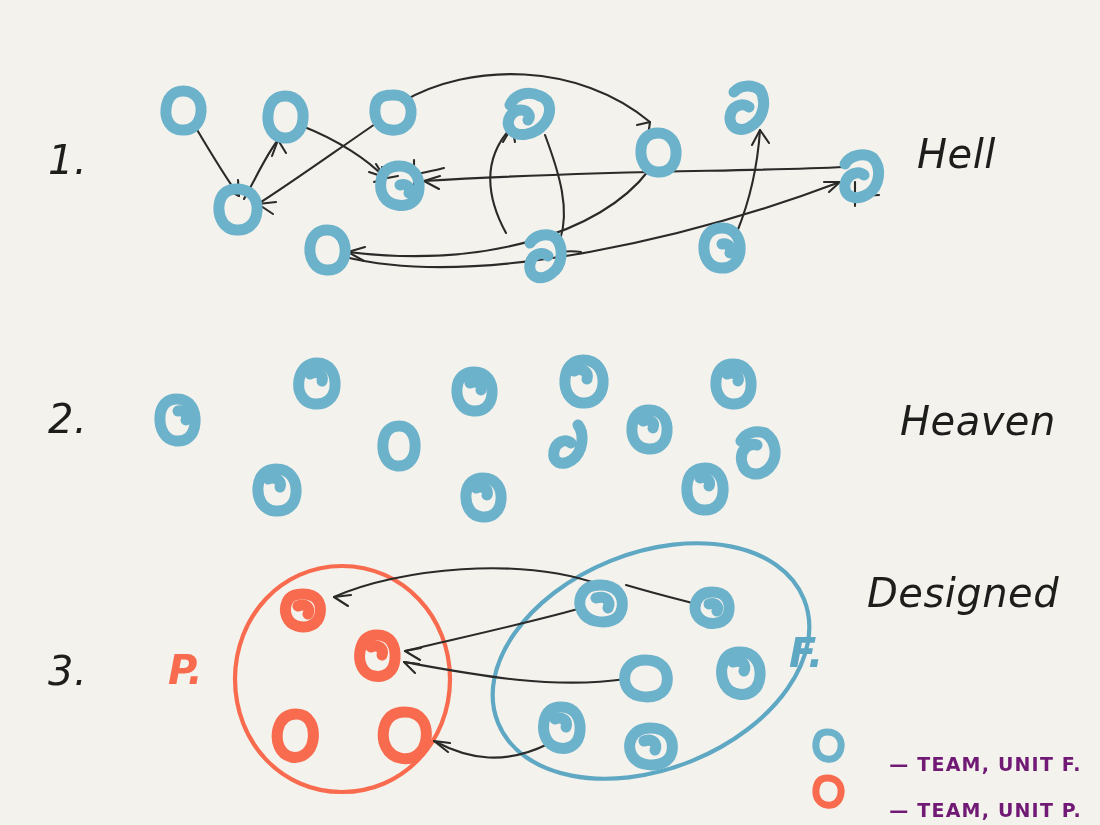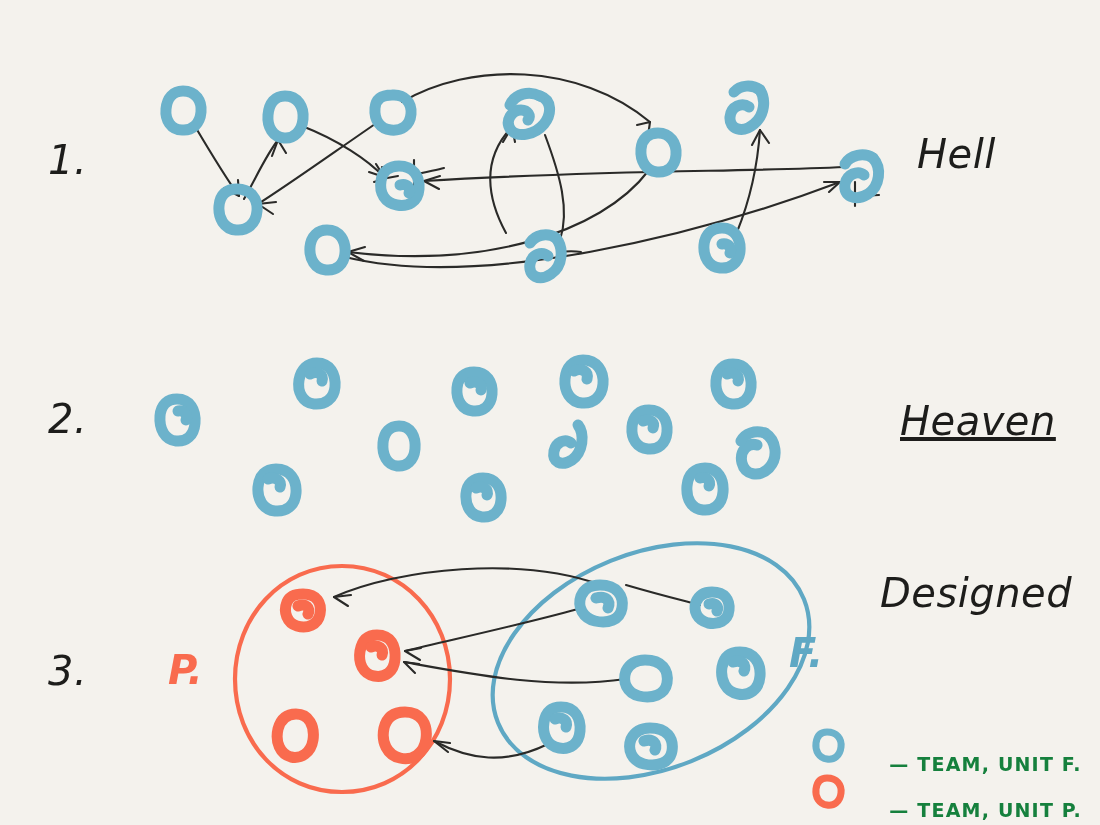--- a/index.html
+++ b/index.html
@@ -44,35 +44,35 @@
     font-size: 40px;
     font-weight: 700;
     font-style: italic;
   }
   .unit-p { color: #f96b4e; }
   .unit-f { color: #5fa8c4; }
   .legend-text {
     font-size: 19px;
     font-weight: 600;
     letter-spacing: 1.2px;
-    color: #15803d;
+    color: #701a75;
   }
 </style>
 </head>
 <body>
 
 <div id="canvas">
 
   <div class="hand-text row-num" style="left:48px; top:137px;">1.</div>
   <div class="hand-text row-num" style="left:48px; top:396px;">2.</div>
   <div class="hand-text row-num" style="left:48px; top:648px;">3.</div>
 
   <div class="hand-text big-label" style="left:917px; top:131px;font-style:italic;">Hell</div>
-  <div class="hand-text big-label" style="left:900px; top:398px;text-decoration:underline;">Heaven</div>
-  <div class="hand-text big-label" style="left:867px; top:570px;margin-left:13px;">Designed</div>
+  <div class="hand-text big-label" style="left:900px; top:398px;">Heaven</div>
+  <div class="hand-text big-label" style="left:867px; top:570px;">Designed</div>
 
   <div class="hand-text unit-label unit-p" style="left:168px; top:647px;">P.</div>
   <div class="hand-text unit-label unit-f" style="left:789px; top:630px;">F.</div>
 
   <div class="hand-text legend-text" style="left:858px; top:731px;">
     <span>—</span><span>&nbsp;</span><span>TEAM, UNIT F.</span>
   </div>
   <div class="hand-text legend-text" style="left:858px; top:777px;">
     <span>—</span><span>&nbsp;</span><span>TEAM, UNIT P.</span>
   </div>

